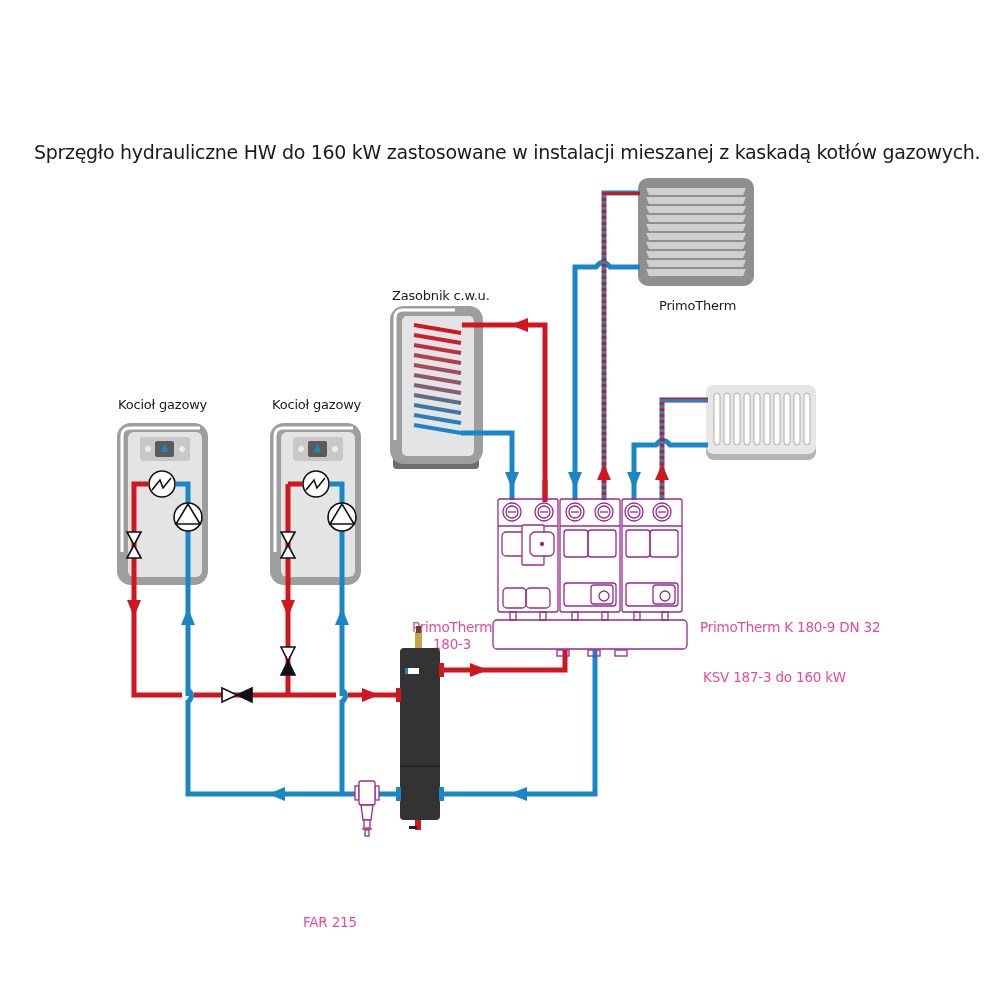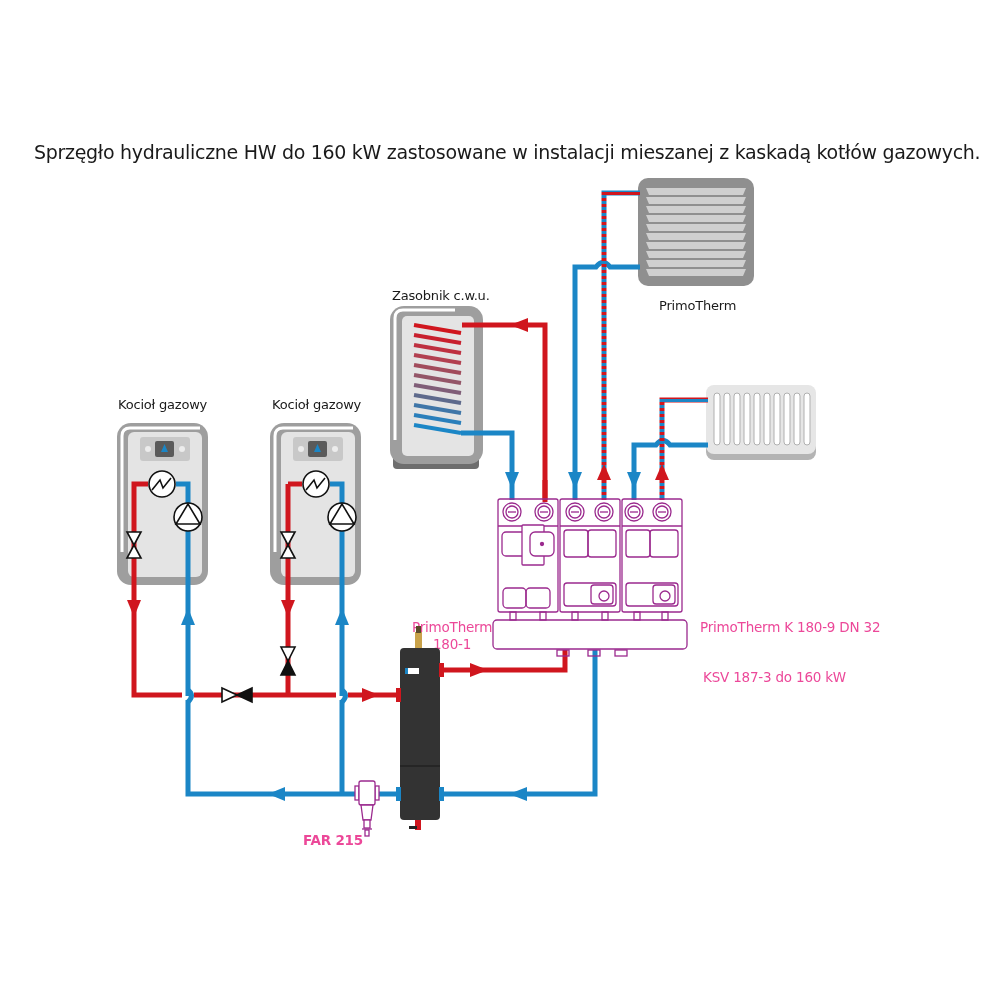--- a/index.html
+++ b/index.html
@@ -16,25 +16,25 @@
 
 <div class="title">Sprzęgło hydrauliczne HW do 160 kW zastosowane w instalacji mieszanej z kaskadą kotłów gazowych.</div>
 
 <div class="lbl" style="left:118px;top:397px;">Kocioł gazowy</div>
 <div class="lbl" style="left:272px;top:397px;">Kocioł gazowy</div>
 <div class="lbl" style="left:392px;top:288px;">Zasobnik c.w.u.</div>
 <div class="lbl" style="left:659px;top:298px;">PrimoTherm</div>
 
 <div class="blue-lbl" style="left:412px;top:575px;width:80px;">
   <div>PrimoTherm</div>
-  <div>180-1</div>
+  <div>180-3</div>
 </div>
 <div class="blue-lbl" style="left:700px;top:575px;">PrimoTherm K 180-9 DN 32</div>
 <div class="blue-lbl" style="left:703px;top:625px;">KSV 187-3 do 160 kW</div>
-<div class="blue-lbl" style="left:303px;top:788px;font-weight:bold;">FAR 215</div>
+<div class="blue-lbl" style="left:303px;top:870px;">FAR 215</div>
 
 <svg id="diagram" width="1000" height="1000" viewBox="0 0 1000 1000">
   <defs>
     <pattern id="mixpat" width="6" height="6" patternUnits="userSpaceOnUse">
       <rect width="6" height="6" fill="#1b86c6"></rect>
       <rect width="3" height="6" fill="#d0161e"></rect>
     </pattern>
     <pattern id="mixpatV" width="6" height="6" patternUnits="userSpaceOnUse">
       <rect width="6" height="6" fill="#1b86c6"></rect>
       <rect width="6" height="3" fill="#d0161e"></rect>

